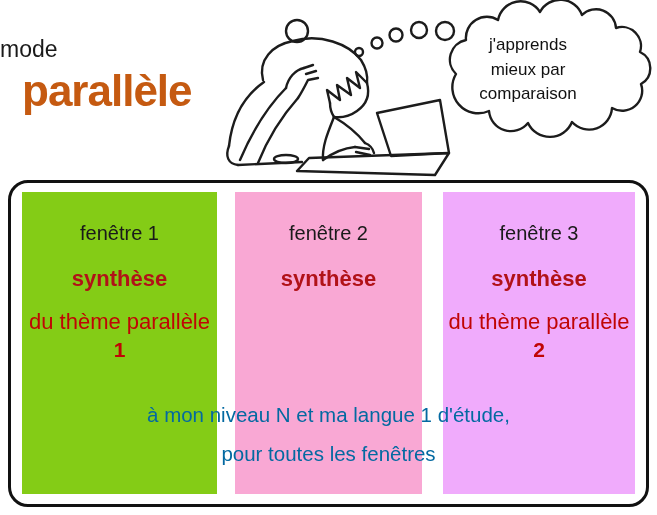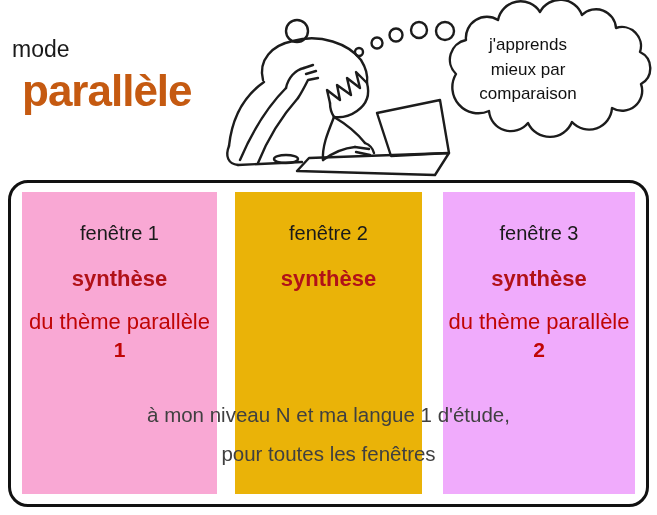--- a/index.html
+++ b/index.html
@@ -8,21 +8,21 @@
     width: 657px;
     height: 515px;
     background: #ffffff;
     overflow: hidden;
     font-family: "Liberation Sans", sans-serif;
   }
 
   
   .mode-label {
     position: absolute;
-    left: 12px; top: 36px;
+    left: 0; top: 36px;
     font-size: 23px;
     color: #1a1a1a;
   }
   .title {
     position: absolute;
     left: 22px; top: 66px;
     font-size: 44px;
     font-weight: bold;
     letter-spacing: -1px;
     color: #c55a11;
@@ -55,22 +55,22 @@
     border: 3px solid #111111;
     border-radius: 20px;
     background: #ffffff;
   }
   .panel {
     position: absolute;
     top: 9px;
     height: 302px;
     text-align: center;
   }
-  .panel-1 { left: 11px;  width: 195px; background: #f9a8d4; }
-  .panel-2 { left: 224px; width: 187px; background: #eab308; }
+  .panel-1 { left: 11px;  width: 195px; background: #84cc16; }
+  .panel-2 { left: 224px; width: 187px; background: #f9a8d4; }
   .panel-3 { left: 432px; width: 192px; background: #f0abfc; }
 
   .window-label {
     margin-top: 30px;
     font-size: 20px;
     color: #1a1a1a;
   }
   .panel-heading {
     margin-top: 21px;
     font-size: 22px;
@@ -91,21 +91,21 @@
     color: #c00505;
   }
 
   .footer-note {
     position: absolute;
     left: 0; top: 212px;
     width: 100%;
     text-align: center;
     font-size: 20.5px;
     line-height: 39px;
-    color: #404040;
+    color: #0369a1;
   }
 </style>
 </head>
 <body>
 
 <div id="canvas">
 
   <div class="mode-label">mode</div>
   <div class="title">parallèle</div>
 

